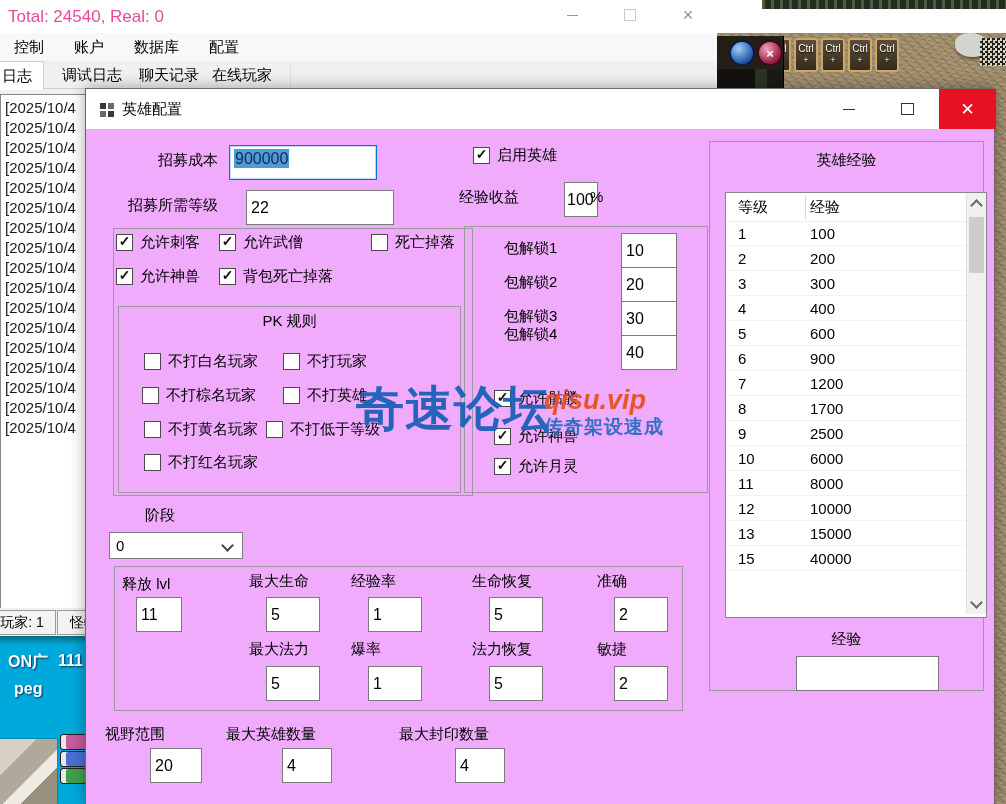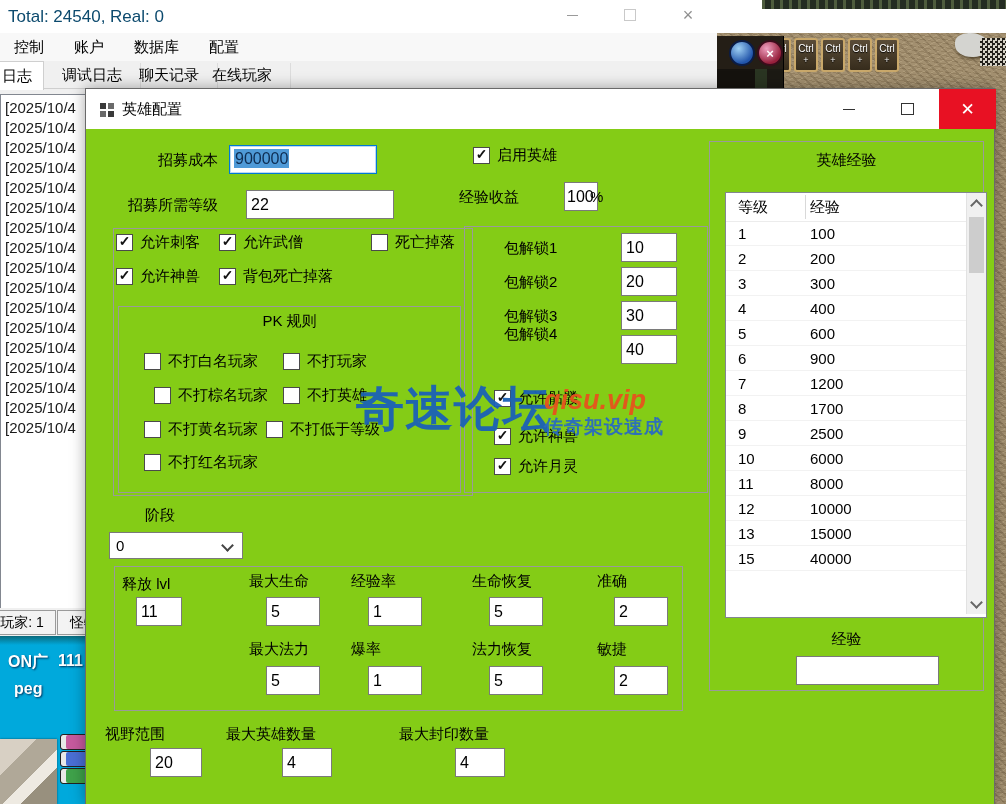--- a/index.html
+++ b/index.html
@@ -1,21 +1,21 @@
 <!DOCTYPE html>
 <html><head>
 <meta charset="utf-8">
 <style>
   html,body{margin:0;padding:0;}
   .page{position:relative;width:1006px;height:804px;overflow:hidden;background:#ffffff;
         font-family:"Liberation Sans",sans-serif;color:#000;}
 
   
   .mainwin{position:absolute;left:0;top:0;width:717px;height:804px;background:#fff;}
-  .mw-title{position:absolute;left:8px;top:7px;font-size:17px;color:#0c4a6e;}
+  .mw-title{position:absolute;left:8px;top:7px;font-size:17px;color:#ec4899;}
   .mw-btn{position:absolute;top:0;width:48px;height:30px;display:flex;align-items:center;justify-content:center;}
   .mw-dash{width:11px;height:1px;background:#9a9a9a;}
   .mw-box{width:10px;height:10px;border:1px solid #c9c9c9;}
   .mw-x{font-size:18px;color:#8f8f8f;line-height:1;}
   .menubar{position:absolute;left:0;top:33px;width:717px;height:28px;background:#f8f8f8;display:flex;gap:18px;padding-left:8px;align-items:center;}
   .menuitem{font-size:15px;padding:3px 6px;}
   .tabbar{position:absolute;left:0;top:61px;width:717px;height:28px;background:#f0f0f0;}
   .tabline{position:absolute;left:0;top:88px;width:717px;height:1px;background:#cfcfcf;}
   .tab-active{position:absolute;left:-10px;top:61px;width:52px;height:28px;background:#fff;border:1px solid #cfcfcf;border-bottom:none;z-index:2;
               display:flex;align-items:center;justify-content:center;font-size:15px;}
@@ -50,36 +50,36 @@
           color:#fff;font-size:13px;font-weight:bold;}
   .ginv{position:absolute;left:0;top:33px;width:66px;height:21px;background:#15120e;
         background-image:linear-gradient(90deg,transparent 0 38px,#2a3522 38px 50px,#1c1a14 50px);}
   .gsprite{position:absolute;left:238px;top:0px;width:34px;height:24px;background:#d4d4d0;border-radius:40% 55% 45% 50%;box-shadow:1px 2px 3px rgba(40,30,10,.6);}
   .gchecker{position:absolute;left:263px;top:5px;width:28px;height:28px;
         background:repeating-conic-gradient(#23201a 0% 25%, #d8d4c8 0% 50%);background-size:5px 5px;}
   .topstrip{position:absolute;left:762px;top:0;width:244px;height:9px;background:#242c22;
         background-image:repeating-linear-gradient(90deg, rgba(120,140,90,.5) 0 3px, transparent 3px 9px);}
 
   
-  .dialog{position:absolute;left:85px;top:88px;width:910px;height:716px;background:#84cc16;border:1px solid #6a6a6a;border-bottom:none;
+  .dialog{position:absolute;left:85px;top:88px;width:910px;height:716px;background:#f0abfc;border:1px solid #6a6a6a;border-bottom:none;
           box-sizing:border-box;box-shadow:0 0 14px rgba(0,0,0,.35);z-index:10;}
   .dlg-titlebar{position:absolute;left:0;top:0;width:100%;height:40px;background:#fff;}
   .dlg-icon{position:absolute;left:14px;top:14px;width:6px;height:6px;background:#3a3a3a;
             box-shadow:8px 0 0 #6a6a6a, 0 8px 0 #6a6a6a, 8px 8px 0 #3a3a3a;}
   .dlg-title{position:absolute;left:36px;top:11px;font-size:15px;color:#000;}
   .dlg-btn{position:absolute;top:0;height:40px;display:flex;align-items:center;justify-content:center;}
   .dlg-min{left:735px;width:56px;}
   .dlg-max{left:793px;width:56px;}
   .dlg-close{left:853px;width:57px;background:#e81123;color:#fff;font-size:17px;}
   .dash{width:12px;height:1px;background:#333;}
   .maxbox{width:11px;height:10px;border:1px solid #333;}
 
   .lbl{position:absolute;font-size:15px;white-space:nowrap;}
   .lbl.r{text-align:right;}
-  .tbx{position:absolute;height:29px;background:#fff;border:1px solid #7a7a7a;font-size:16px;line-height:25px;
+  .tbx{position:absolute;height:35px;background:#fff;border:1px solid #7a7a7a;font-size:16px;line-height:25px;
        padding:0 4px;color:#000;box-sizing:border-box;font-family:"Liberation Sans",sans-serif;overflow:hidden;white-space:nowrap;}
   input.tbx{outline:none;margin-left:17px;}
   .tbx.focus{border:1px solid #0078d7;box-shadow:inset 0 0 0 1px #bcd9f0;}
   .sel{background:#4f9ad7;color:#0e2d52;padding:1px 1px;}
   .grp{position:absolute;border:1px solid #9a9a9a;}
   .grp-title{position:absolute;top:5px;left:0;width:100%;text-align:center;font-size:15px;}
   .cbrow{position:absolute;display:flex;align-items:center;gap:7px;font-size:15px;height:18px;}
   .cb{width:17px;height:17px;background:#fff;border:1px solid #4a4a4a;box-sizing:border-box;display:flex;align-items:center;justify-content:center;color:#111;flex:0 0 auto;}
   .cb.checked::after{content:"✓";font-size:14px;font-weight:bold;margin-top:-2px;}
   .combo{position:absolute;height:27px;background:#fff;border:1px solid #7a7a7a;box-sizing:border-box;font-size:15px;line-height:25px;padding-left:6px;}
@@ -265,21 +265,21 @@
       <span>背包死亡掉落</span>
     </div>
 
     <div class="grp" style="left:32px;top:217px;width:341px;height:185px;">
       <div class="grp-title">PK 规则</div>
     </div>
     <div class="cbrow" style="left:58px;top:263px;">
       <span class="cb"></span>
       <span>不打白名玩家</span>
     </div>
-    <div class="cbrow" style="left:68px;top:297px;">
+    <div class="cbrow" style="left:56px;top:297px;">
       <span class="cb"></span>
       <span>不打棕名玩家</span>
     </div>
     <div class="cbrow" style="left:58px;top:331px;">
       <span class="cb"></span>
       <span>不打黄名玩家</span>
     </div>
     <div class="cbrow" style="left:58px;top:364px;">
       <span class="cb"></span>
       <span>不打红名玩家</span>

